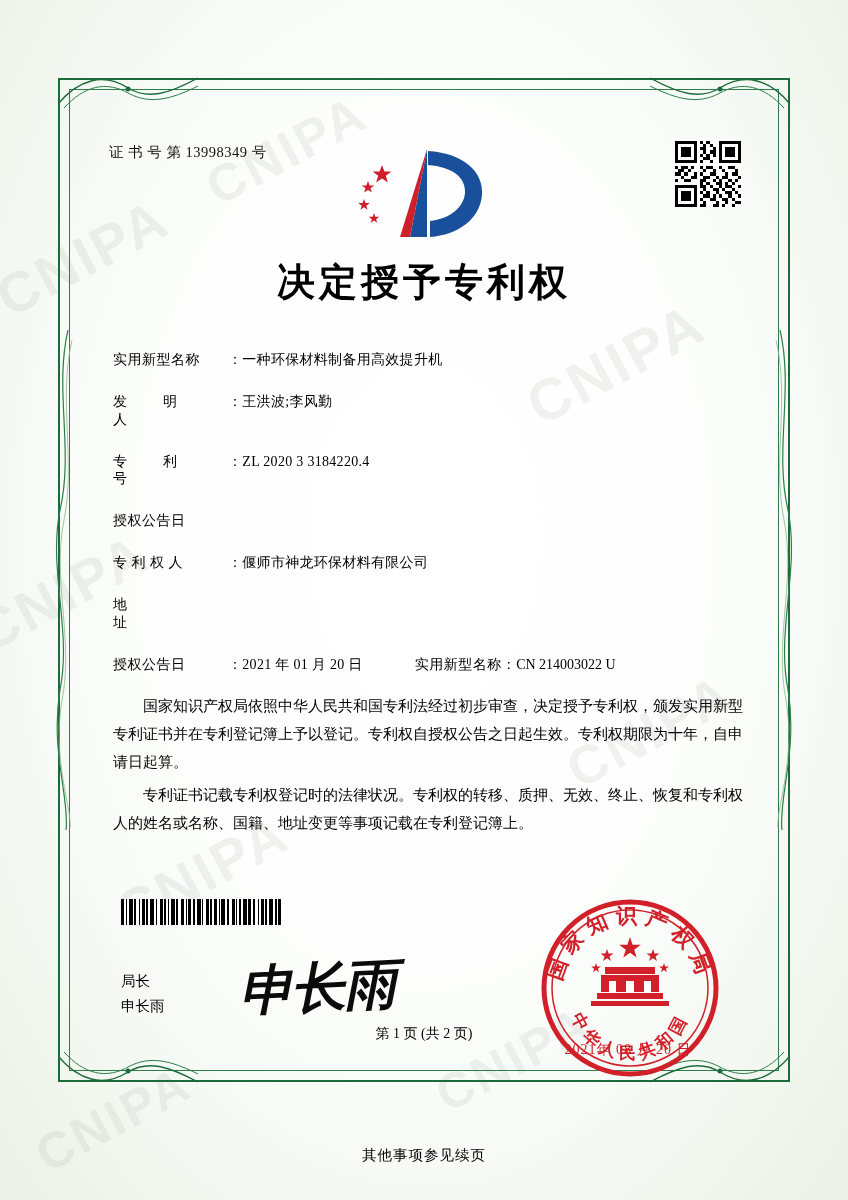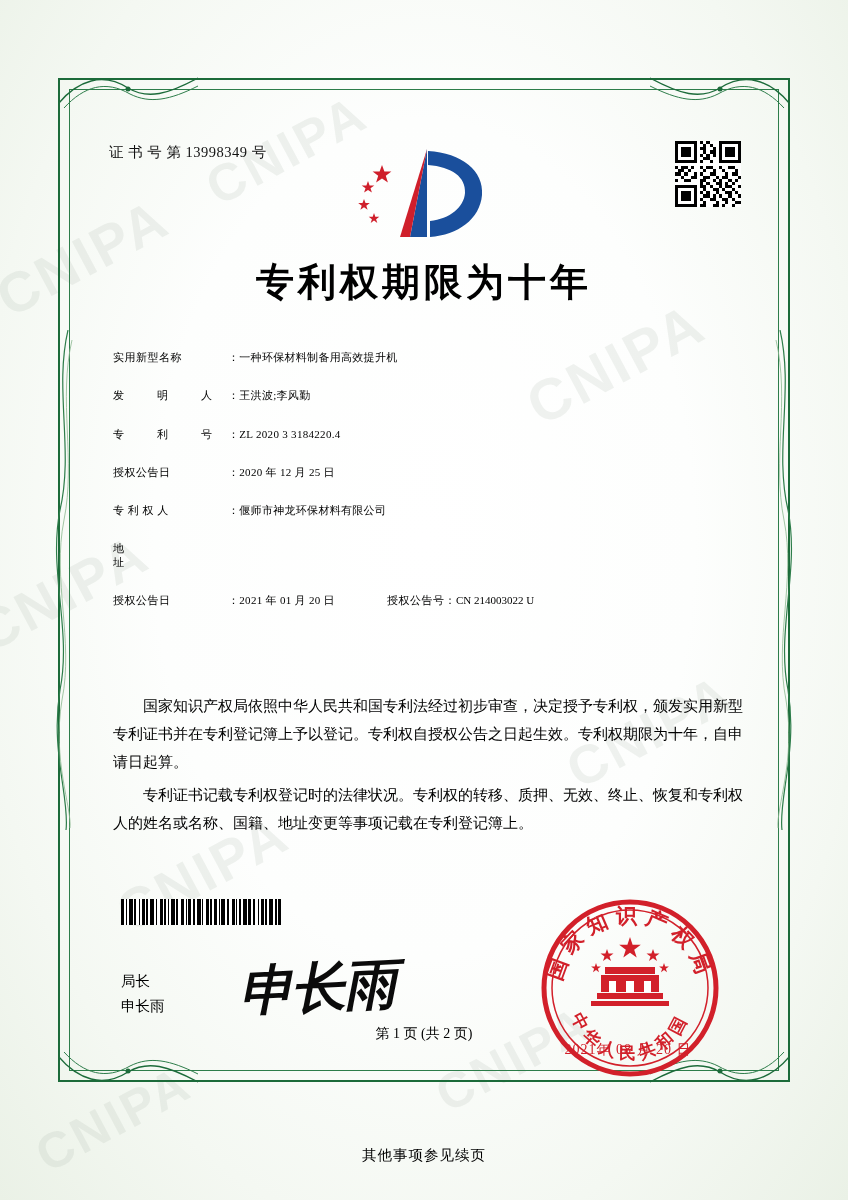--- a/index.html
+++ b/index.html
@@ -118,21 +118,21 @@
     letter-spacing: 4px;
     color: #000;
     font-family: "DejaVu Sans", sans-serif;
   }
 
   .fields {
     position: absolute;
     left: 44px;
     top: 262px;
     width: 630px;
-    font-size: 11px;
+    font-size: 14px;
     color: #000;
   }
   .field-row {
     display: flex;
     align-items: baseline;
     margin-bottom: 24.5px;
     line-height: 1.25;
   }
   .field-label {
     width: 115px;
@@ -411,50 +411,49 @@
 
         <g fill="#cf1f2b">
           <polygon points="38,18 40.4,24.6 47.4,24.6 41.8,28.8 43.9,35.4 38,31.4 32.1,35.4 34.2,28.8 28.6,24.6 35.6,24.6"></polygon>
           <polygon points="24,34 25.6,38.4 30.3,38.4 26.5,41.2 27.9,45.6 24,42.9 20.1,45.6 21.5,41.2 17.7,38.4 22.4,38.4"></polygon>
           <polygon points="20,52 21.5,56.1 25.8,56.1 22.3,58.7 23.6,62.8 20,60.2 16.4,62.8 17.7,58.7 14.2,56.1 18.5,56.1"></polygon>
           <polygon points="30,66 31.3,69.8 35.3,69.8 32.1,72.2 33.3,76 30,73.6 26.7,76 27.9,72.2 24.7,69.8 28.7,69.8"></polygon>
         </g>
       </svg>
     </div>
 
-    <div class="title">专利权期限为十年</div>
+    <div class="title">决定授予专利权</div>
 
     <div class="fields">
       <div class="field-row">
         <div class="field-label">实用新型名称</div>
         <div class="field-value"><span>：</span><span>一种环保材料制备用高效提升机</span></div>
       </div>
       <div class="field-row">
         <div class="field-label lbl-sp-3">发　明　人</div>
         <div class="field-value"><span>：</span><span>王洪波;李风勤</span></div>
       </div>
       <div class="field-row">
         <div class="field-label lbl-sp-3">专　利　号</div>
         <div class="field-value"><span>：</span><span>ZL 2020 3 3184220.4</span></div>
       </div>
       <div class="field-row">
         <div class="field-label">授权公告日</div>
-        <div class="field-value"><span>：</span><span>2020 年 12 月 25 日</span></div>
       </div>
       <div class="field-row">
         <div class="field-label">专 利 权 人</div>
         <div class="field-value"><span>：</span><span>偃师市神龙环保材料有限公司</span></div>
       </div>
       <div class="field-row">
         <div class="field-label lbl-sp-2">地　　　址</div>
       </div>
       <div class="field-row two-col">
         <div class="field-label">授权公告日</div>
         <div class="field-value"><span>：</span><span>2021 年 01 月 20 日</span></div>
-        <div class="second-label">授权公告号：</div>
+        <div class="second-label">实用新型名称：</div>
         <div>CN 214003022 U</div>
       </div>
     </div>
 
     <div class="paragraphs">
       <p>国家知识产权局依照中华人民共和国专利法经过初步审查，决定授予专利权，颁发实用新型专利证书并在专利登记簿上予以登记。专利权自授权公告之日起生效。专利权期限为十年，自申请日起算。</p>
       <p>专利证书记载专利权登记时的法律状况。专利权的转移、质押、无效、终止、恢复和专利权人的姓名或名称、国籍、地址变更等事项记载在专利登记簿上。</p>
     </div>
 
     <div class="barcode">

